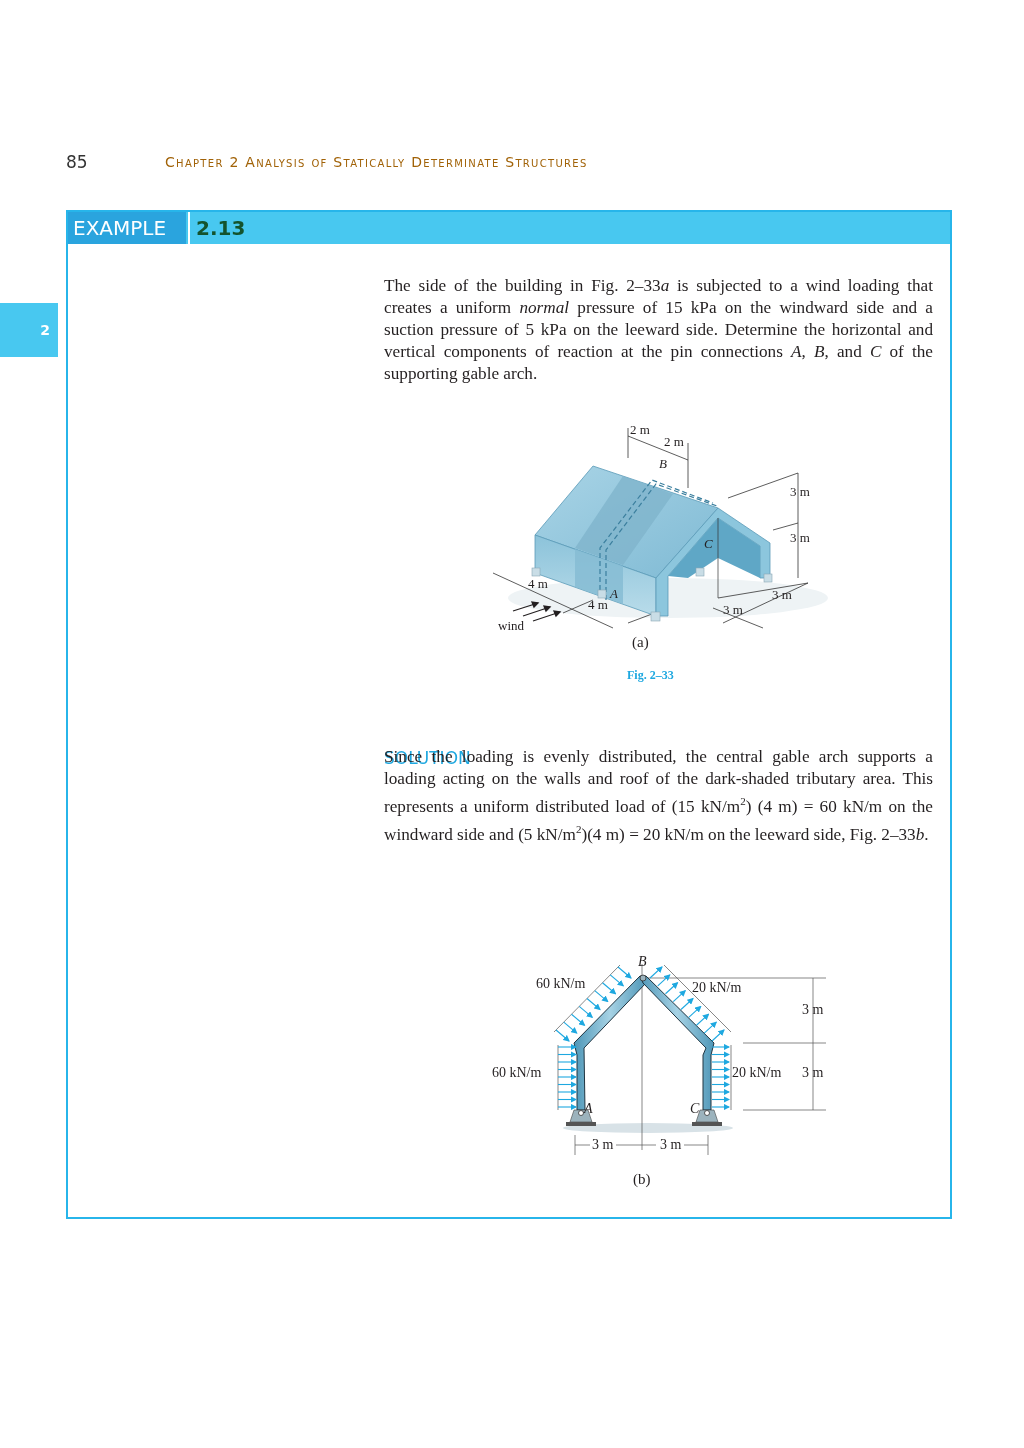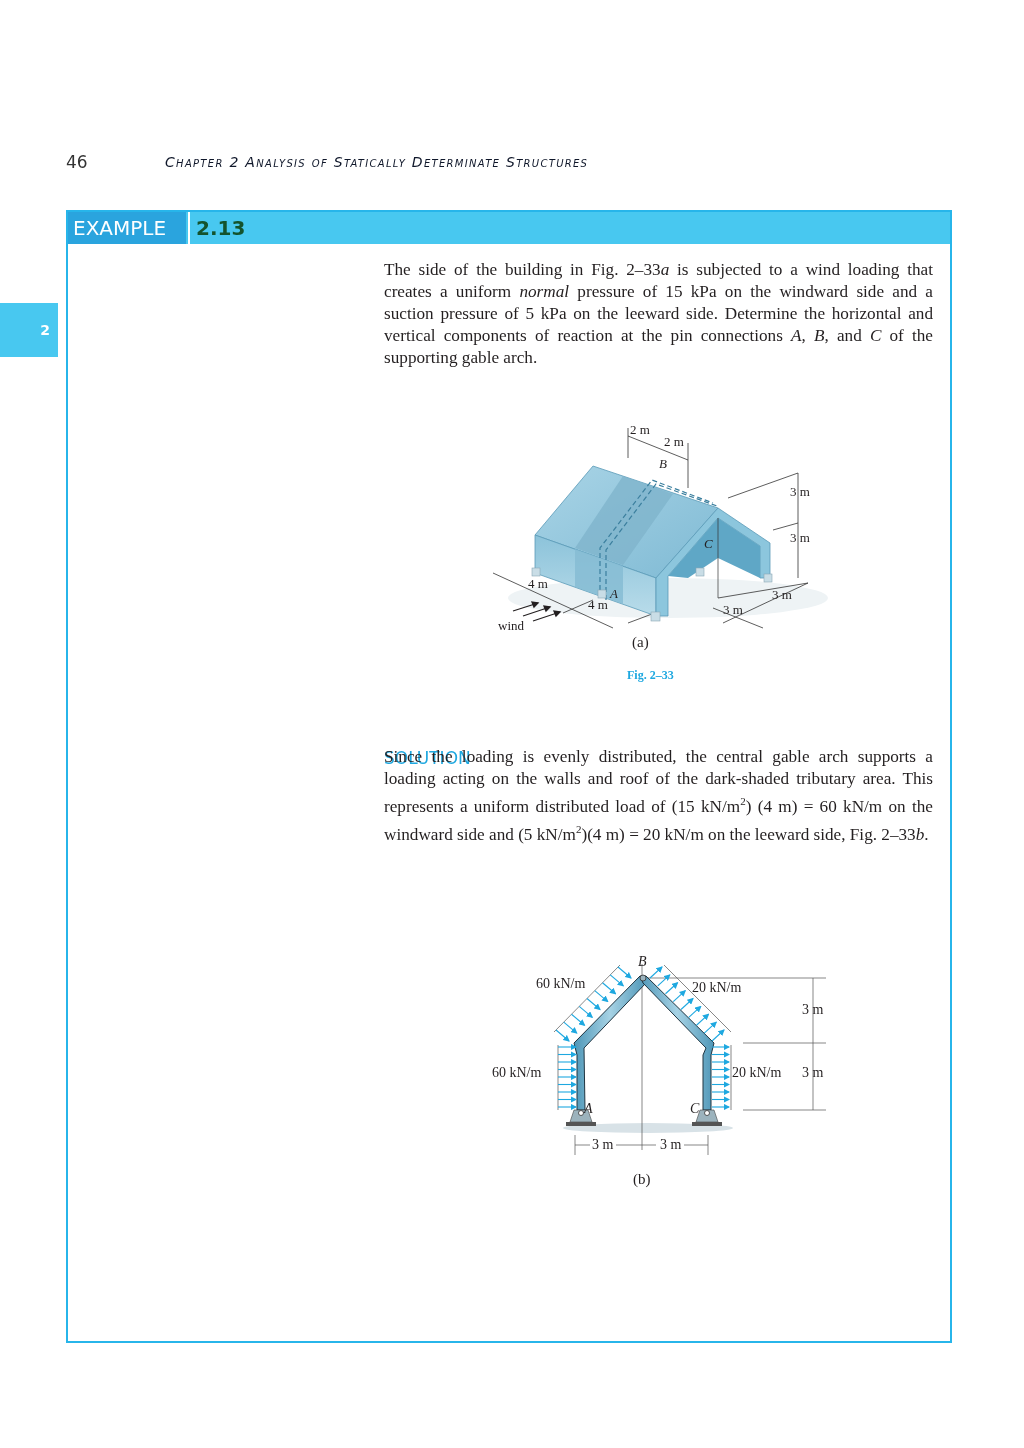--- a/index.html
+++ b/index.html
@@ -2,56 +2,56 @@
 <html><head>
 <meta charset="utf-8">
 <style>
   html, body { margin: 0; padding: 0; }
   body {
     width: 1024px; height: 1448px; position: relative; background: #ffffff;
     font-family: "Liberation Serif", serif; color: #231f20; overflow: hidden;
   }
   .running-head { position: absolute; top: 152px; left: 66px; height: 24px; font-family: "DejaVu Sans", sans-serif; }
   .page-number { position: absolute; left: 0; top: 0; font-size: 17px; color: #333; }
-  .chapter-title { position: absolute; left: 99px; top: 2px; font-size: 14px; letter-spacing: 1.3px; color: #0f172a; white-space: nowrap; font-variant: small-caps; font-style: italic; }
+  .chapter-title { position: absolute; left: 99px; top: 2px; font-size: 14px; letter-spacing: 1.3px; color: #a16207; white-space: nowrap; font-variant: small-caps; }
   .example-box {
-    position: absolute; left: 66px; top: 210px; width: 886px; height: 1133px;
+    position: absolute; left: 66px; top: 210px; width: 886px; height: 1009px;
     border: 2px solid #27b5ea; box-sizing: border-box;
   }
   .example-bar { position: absolute; left: 0; top: 0; right: 0; height: 32px; background: #48c8f0; }
   .example-label {
     position: absolute; left: 0; top: 0; height: 32px; width: 118px; background: #2aa4de;
     color: #fff; font-family: "DejaVu Sans", sans-serif; font-size: 20px; line-height: 32px; padding-left: 5px; box-sizing: border-box;
   }
   .example-sep { position: absolute; left: 120px; top: 0; width: 2px; height: 32px; background: #fff; }
   .example-number { position: absolute; left: 128px; top: 0; color: #14532d; font-family: "DejaVu Sans", sans-serif; font-weight: bold; font-size: 20px; line-height: 32px; }
   .chapter-tab {
     position: absolute; left: 0; top: 303px; width: 58px; height: 54px; background: #48c8f0;
     color: #fff; font-family: "DejaVu Sans", sans-serif; font-weight: bold; font-size: 14px;
     text-align: right; padding-right: 8px; line-height: 54px; box-sizing: border-box;
   }
   .para {
     position: absolute; left: 384px; width: 549px; font-size: 17.2px; line-height: 22px; text-align: justify;
   }
   .para i { font-style: italic; }
-  .problem { top: 259px; }
+  .problem { top: 275px; }
   .solution-heading { position: absolute; left: 384px; top: 748px; font-family: "DejaVu Sans", sans-serif; font-size: 17px; color: #1ea8e0; }
   .solution { top: 746px; }
   .fig-a { position: absolute; left: 488px; top: 418px; width: 340px; height: 240px; }
   .fig-caption-a { position: absolute; left: 632px; top: 634px; font-size: 15px; }
   .fig-label { position: absolute; left: 627px; top: 668px; font-size: 12px; font-weight: bold; color: #1ea8e0; }
   .fig-b { position: absolute; left: 488px; top: 950px; width: 350px; height: 210px; }
   .fig-caption-b { position: absolute; left: 633px; top: 1171px; font-size: 15px; }
   svg text { font-family: "Liberation Serif", serif; fill: #231f20; }
 </style>
 </head>
 <body>
 
 <div class="running-head">
-  <span class="page-number">46</span>
+  <span class="page-number">85</span>
   <span class="chapter-title">Chapter 2   Analysis of Statically Determinate Structures</span>
 </div>
 
 <div class="chapter-tab">2</div>
 
 <div class="example-box">
   <div class="example-bar">
     <span class="example-label">EXAMPLE</span>
     <span class="example-sep"></span>
     <span class="example-number">2.13</span>

